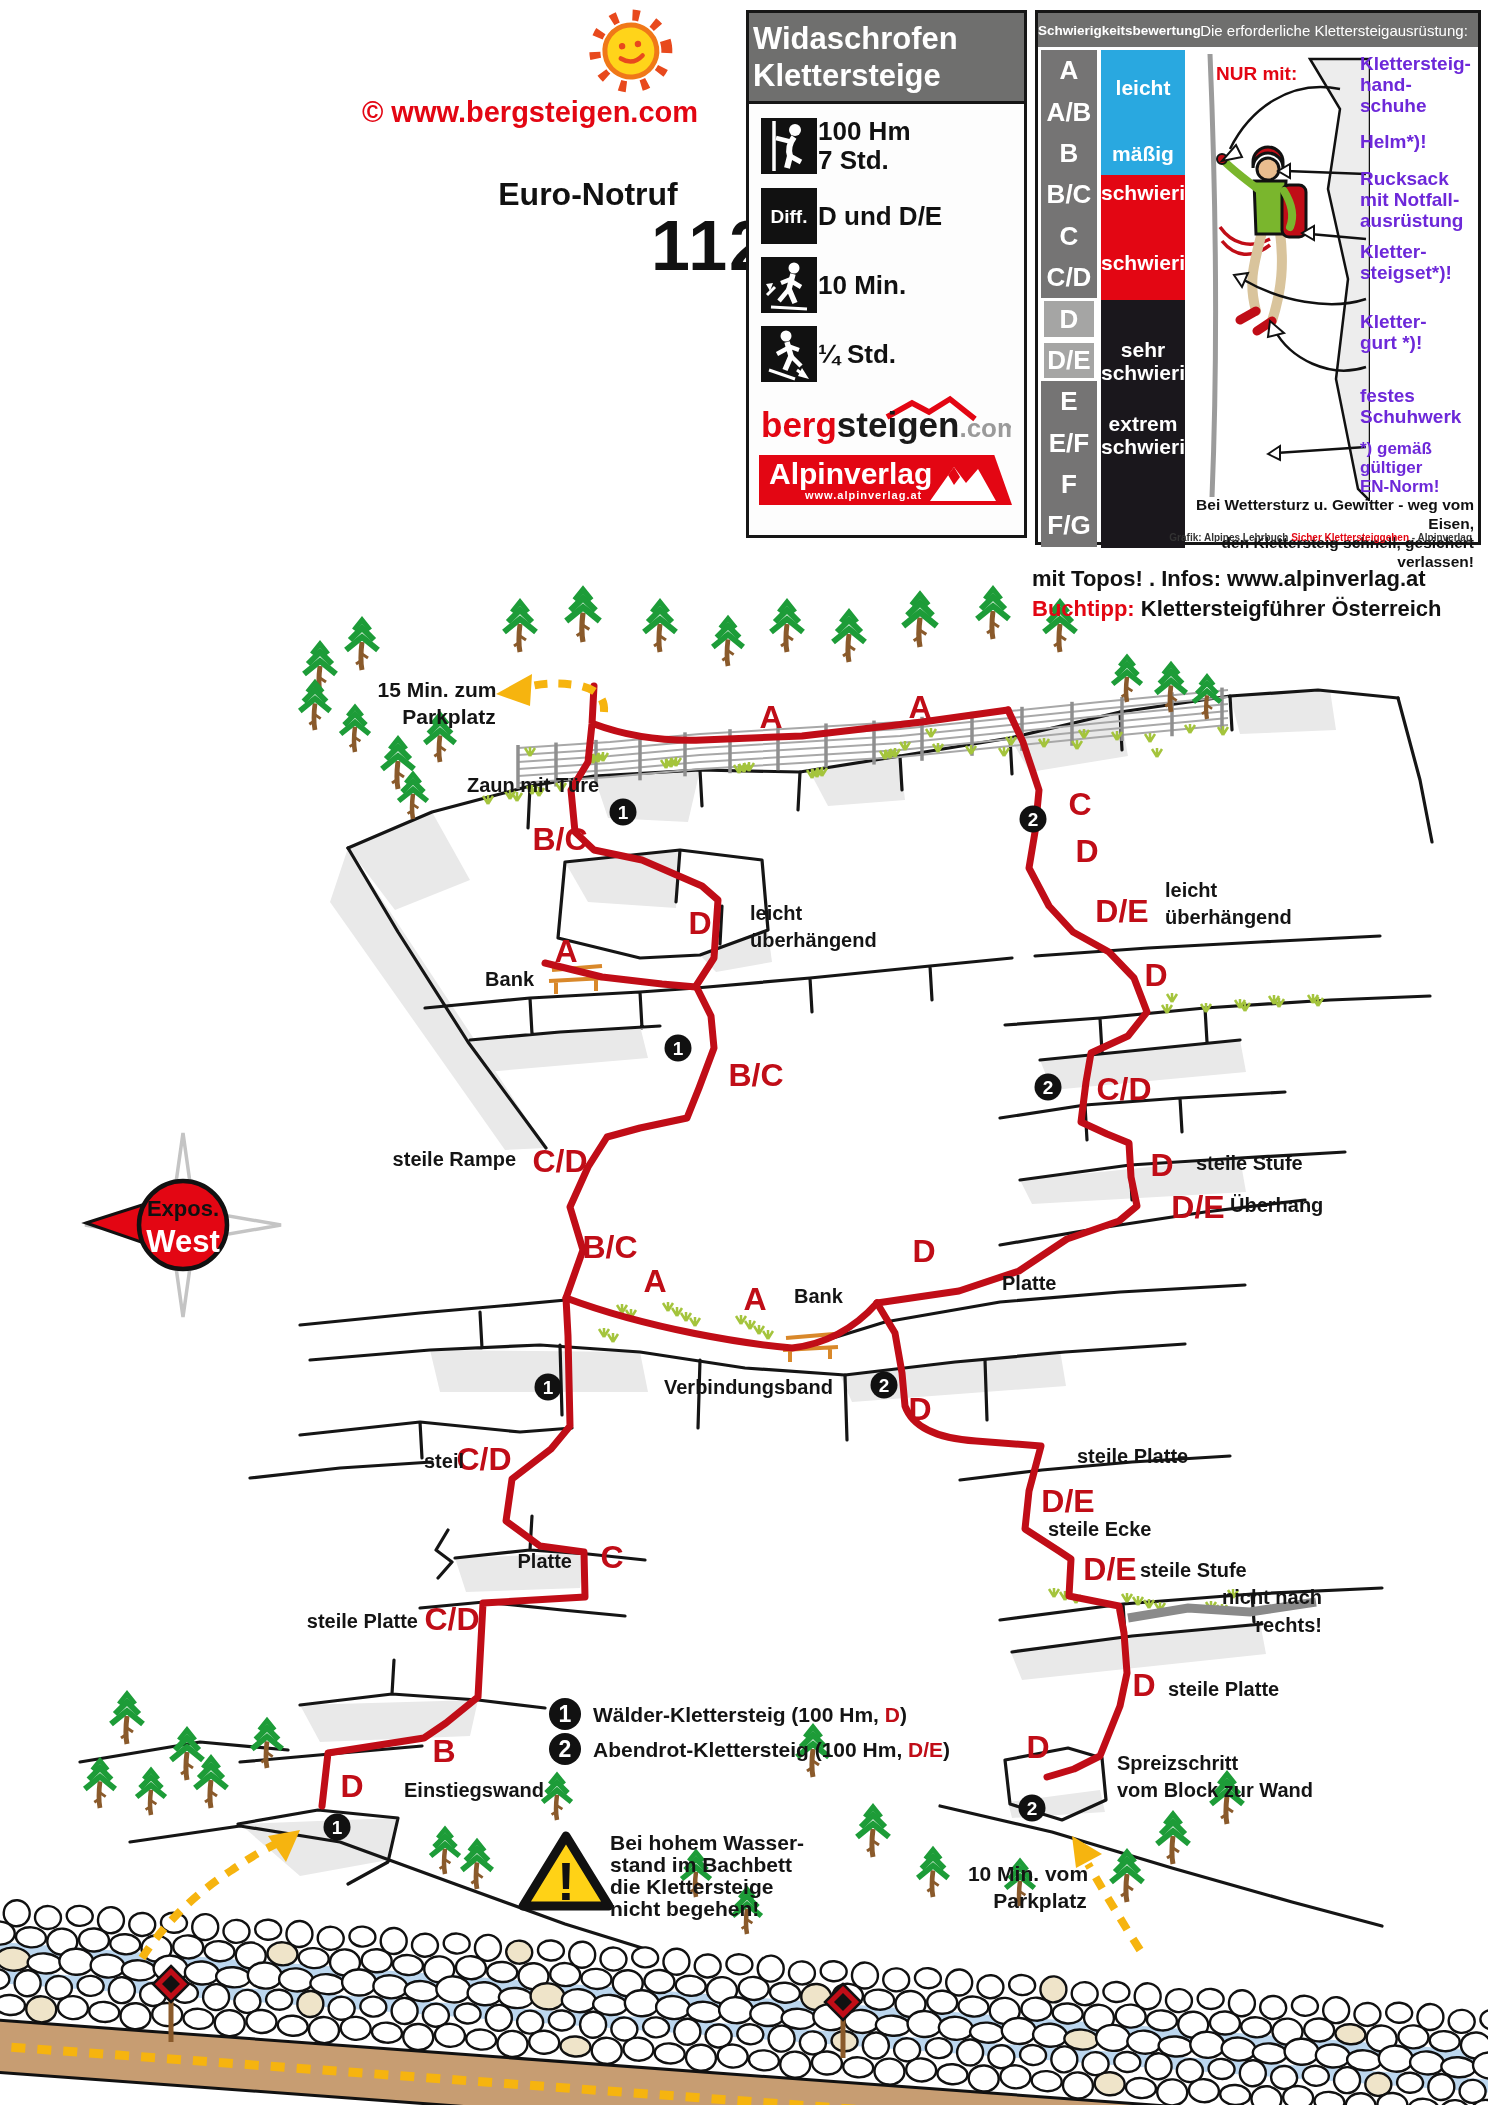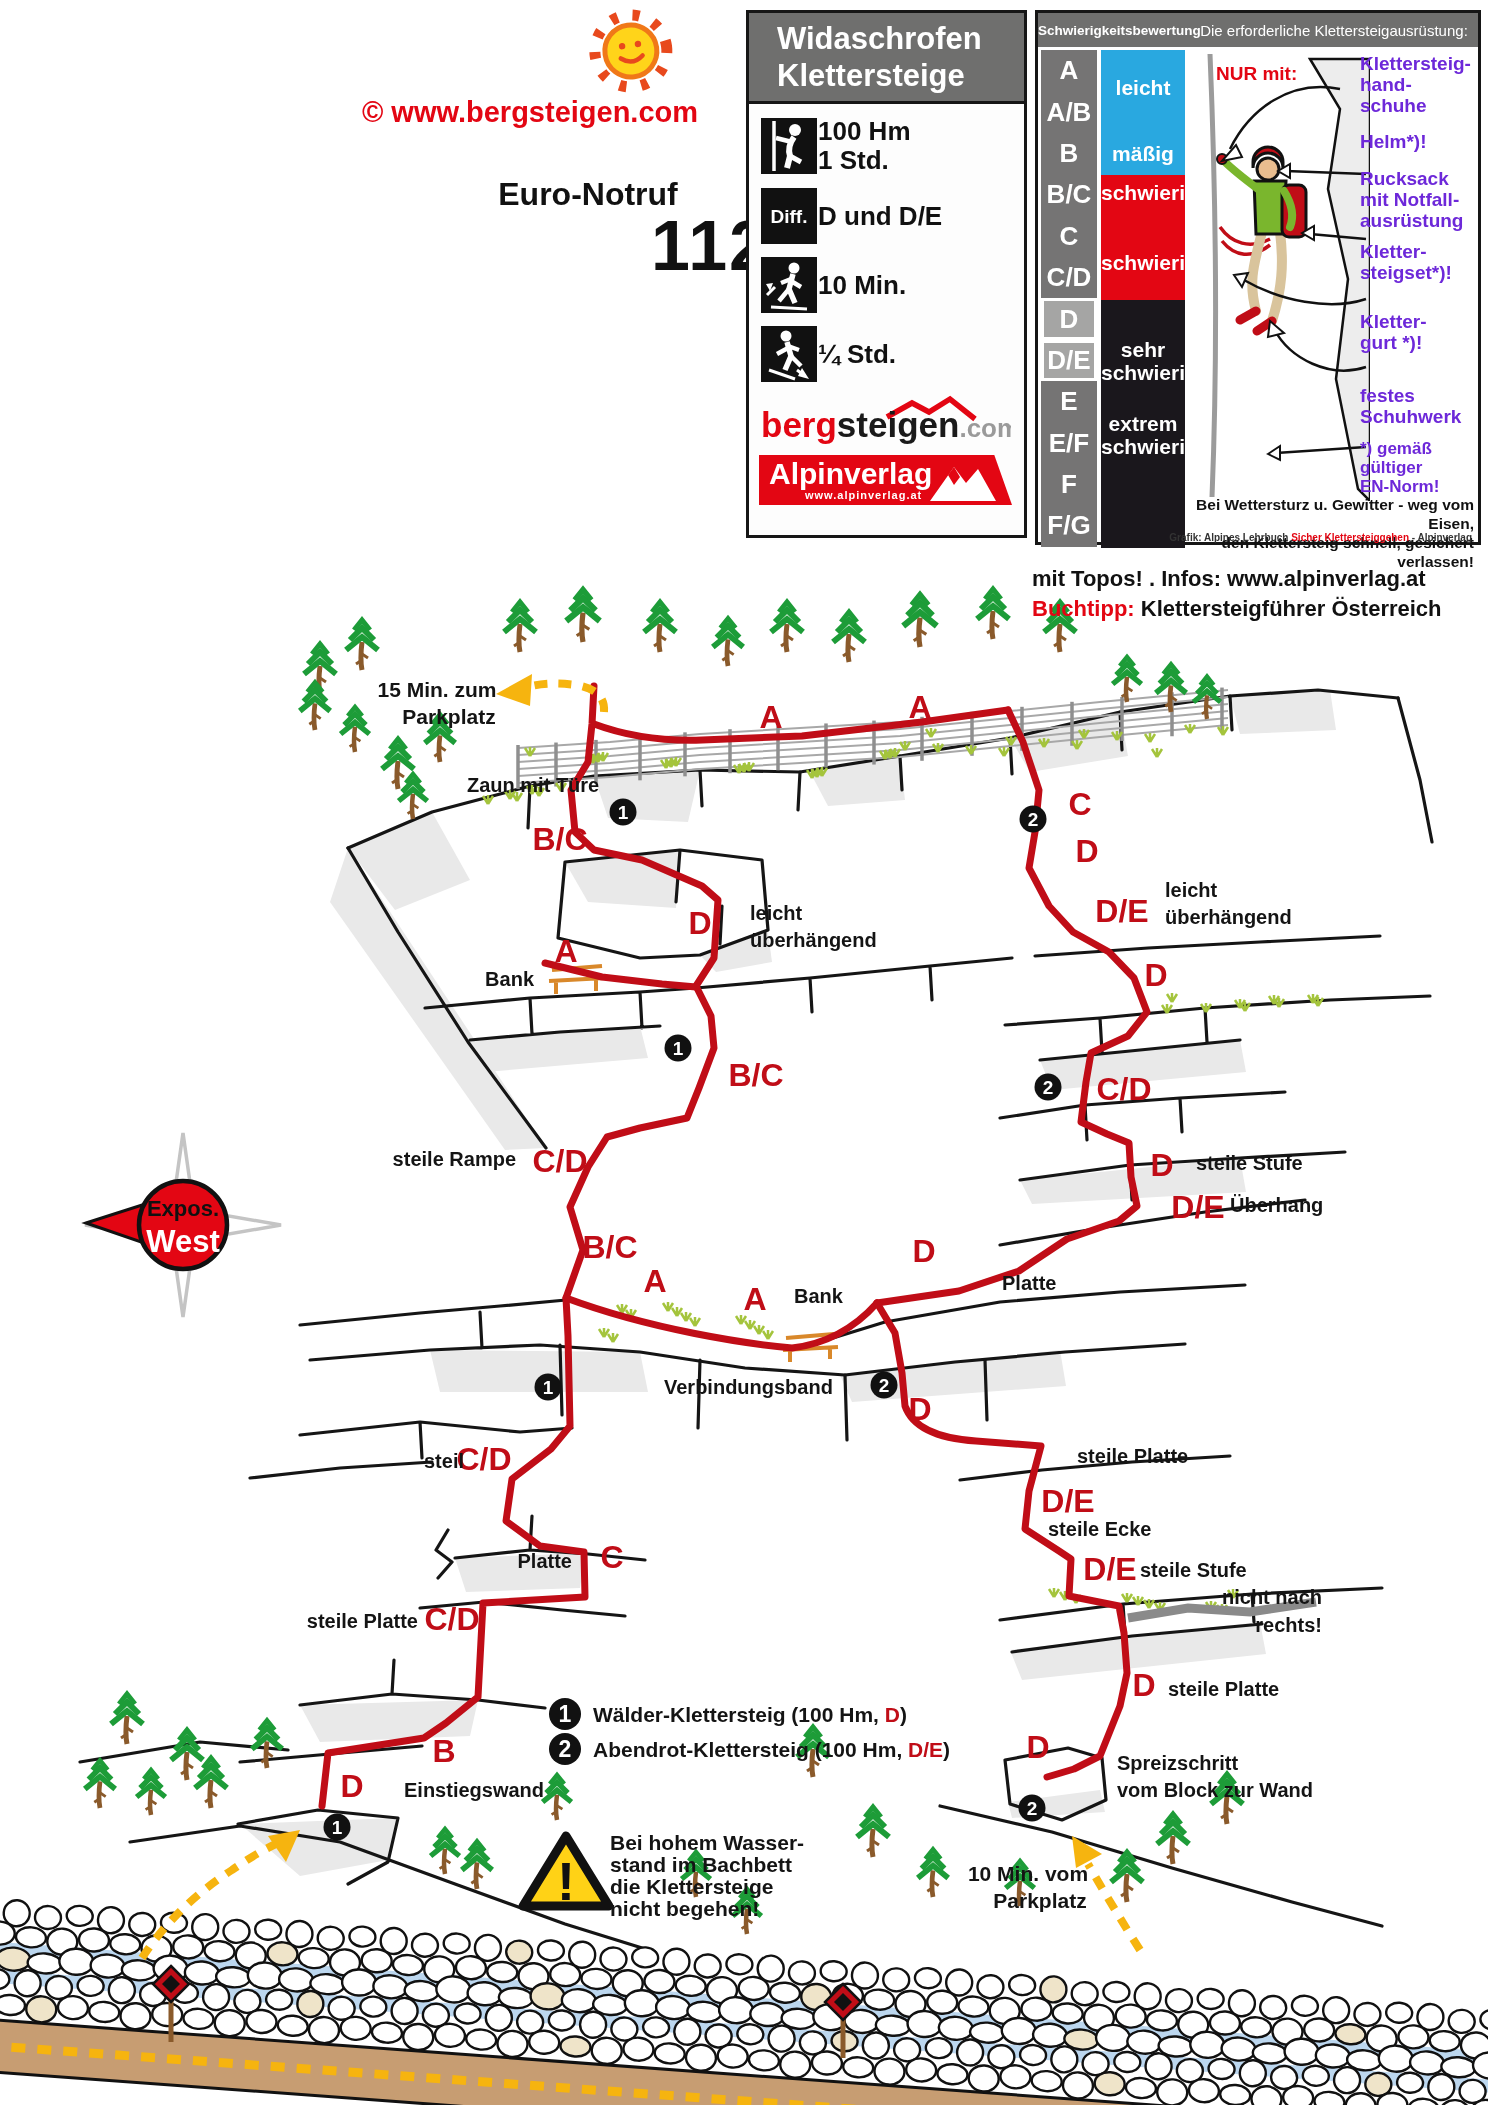--- a/index.html
+++ b/index.html
@@ -8,21 +8,21 @@
   .abs{position:absolute}
   .box{position:absolute;border:3px solid #161616;background:#fdfdfd;box-sizing:border-box}
 
   
   #site-credit{left:340px;top:96px;width:380px;text-align:center;font-size:29px;font-weight:bold;color:#e30613}
   #notruf-label{left:468px;top:176px;width:240px;text-align:center;font-size:32px;font-weight:bold}
   #notruf-number{left:560px;top:206px;width:210px;text-align:right;font-size:70px;font-weight:bold;letter-spacing:2px}
 
   
   #infobox{left:746px;top:10px;width:281px;height:528px}
-  #infobox .hdr{background:#6f6f6e;color:#fff;font-size:31px;font-weight:bold;line-height:37px;padding:7px 28px;border-bottom:3px solid #161616}
+  #infobox .hdr{background:#6f6f6e;color:#fff;font-size:31px;font-weight:bold;line-height:37px;padding:7px 4px;border-bottom:3px solid #161616}
   .info-row{display:flex;align-items:center;gap:1px;margin:13px 12px}
   .pict{width:56px;height:56px;flex:0 0 56px}
   .pict svg{display:block;width:56px;height:56px}
   .info-text{font-size:26px;font-weight:bold;line-height:29px}
   #berg-logo{margin:8px 6px 0 10px}
   #alpin-box{position:relative;margin:6px 12px 0 10px;height:50px;background:#e30613;
              clip-path:polygon(0 0,93% 0,100% 100%,0 100%)}
   #alpin-box .nm{position:absolute;left:10px;top:2px;color:#fff;font-size:30px;font-weight:bold}
   #alpin-box .url{position:absolute;left:46px;top:34px;color:#fff;font-size:11px;font-weight:bold;letter-spacing:1px}
 
@@ -666,21 +666,21 @@
             <rect width="56" height="56" fill="#111"></rect>
             <line x1="13" y1="3" x2="13" y2="53" stroke="#fff" stroke-width="3.5"></line>
             <circle cx="34" cy="12" r="6" fill="#fff"></circle>
             <path d="M33,19 C28,26 27,32 29,38 L26,50" stroke="#fff" stroke-width="6" fill="none"></path>
             <path d="M31,24 L15,20" stroke="#fff" stroke-width="4.5"></path>
             <path d="M29,38 L40,44" stroke="#fff" stroke-width="5"></path>
           </svg>
         </div>
         <div class="info-text">
           <div>100 Hm</div>
-          <div>1 Std.</div>
+          <div>7 Std.</div>
         </div>
       </div>
       <div class="info-row">
         <div class="pict">
           <svg viewBox="0 0 56 56">
             <rect width="56" height="56" fill="#111"></rect>
             <text x="28" y="35" fill="#fff" font-size="19" font-weight="bold" text-anchor="middle" font-family="Liberation Sans,sans-serif">Diff.</text>
           </svg>
         </div>
         <div class="info-text">

